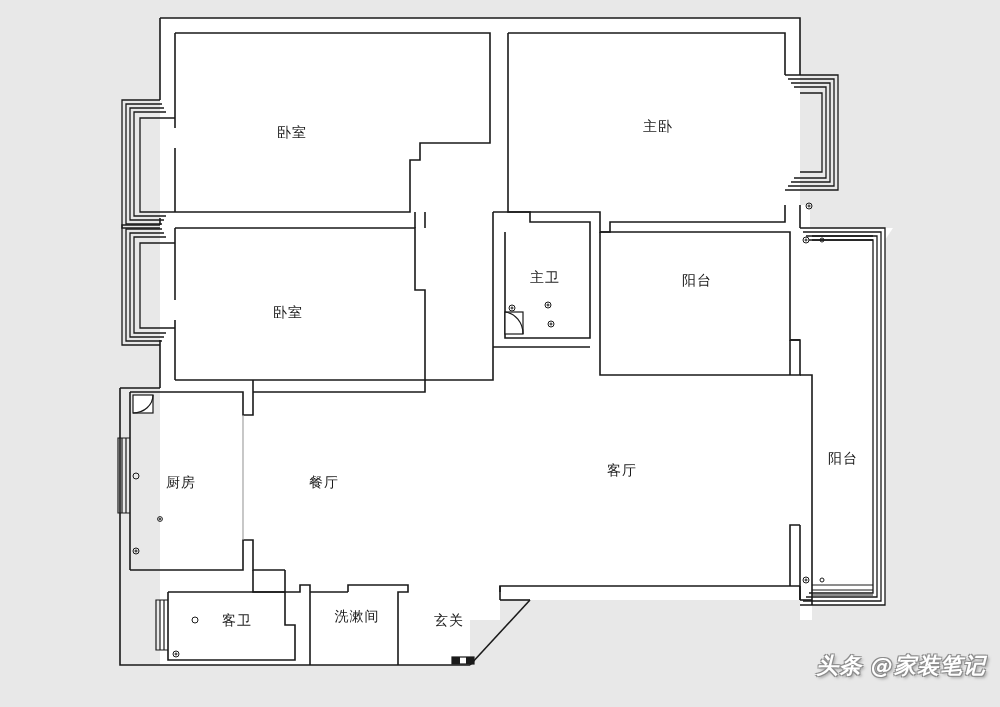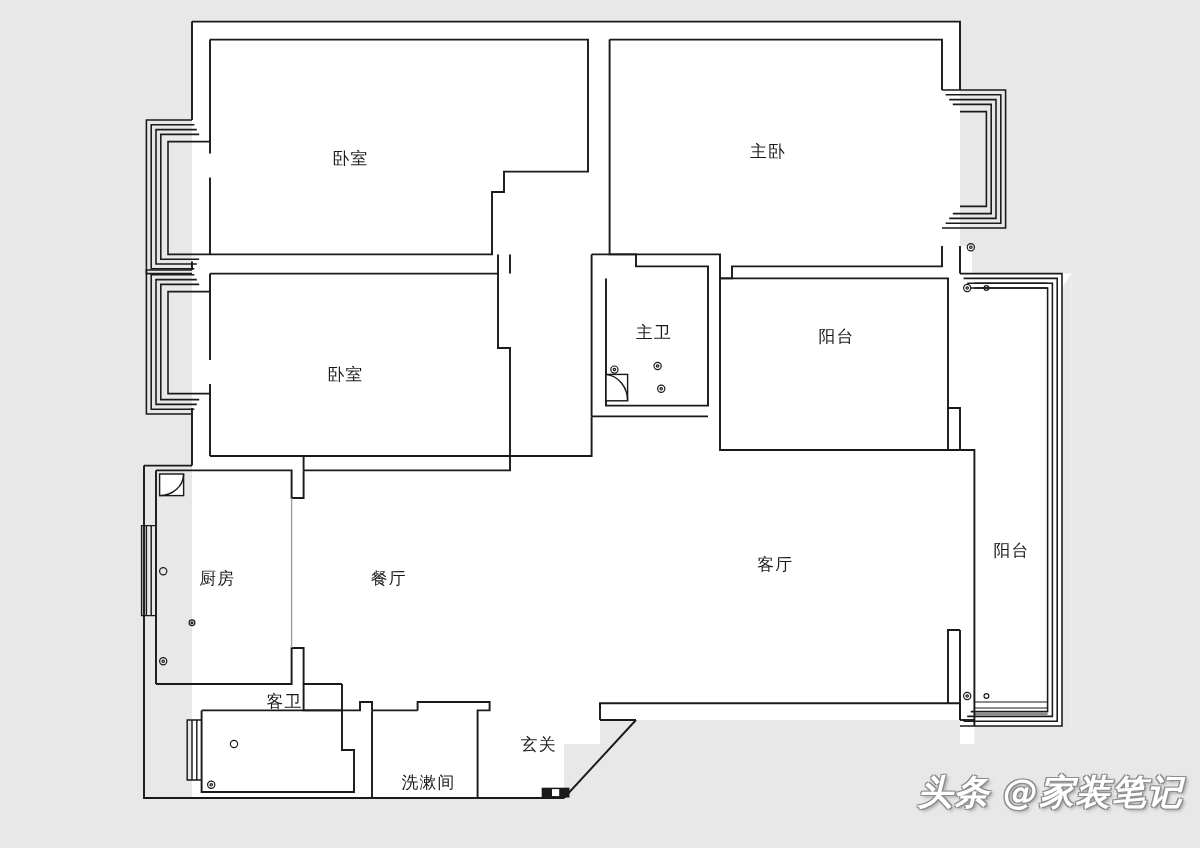--- a/index.html
+++ b/index.html
@@ -29,21 +29,21 @@
     letter-spacing: 1px;
     white-space: nowrap;
     transform: translate(-50%, -50%);
     font-family: Liberation Sans, sans-serif;
     user-select: none;
   }
   #watermark {
     position: absolute;
     right: 14px;
     bottom: 26px;
-    font-size: 29px;
+    font-size: 22px;
     font-weight: bold;
     font-style: italic;
     color: #ffffff;
     text-shadow:
        1px 1px 0 #8d8d8d,
       -1px 1px 0 #8d8d8d,
        1px -1px 0 #8d8d8d,
       -1px -1px 0 #8d8d8d,
        2px 2px 3px rgba(90,90,90,.55);
     letter-spacing: 1px;
@@ -225,27 +225,27 @@
           <circle cx="809" cy="206" r="1"></circle>
         <circle cx="806" cy="240" r="3"></circle>
           <circle cx="806" cy="240" r="1"></circle>
         <circle cx="822" cy="240" r="2"></circle>
       </g>
 
     </g>
   </svg>
 
   <div class="room-label" style="left:292px; top:133px;">卧室</div>
-  <div class="room-label" style="left:640px; top:127px;">主卧</div>
+  <div class="room-label" style="left:658px; top:127px;">主卧</div>
   <div class="room-label" style="left:288px; top:313px;">卧室</div>
   <div class="room-label" style="left:545px; top:278px;text-align:right;">主卫</div>
   <div class="room-label" style="left:697px; top:281px;">阳台</div>
   <div class="room-label" style="left:181px; top:483px;text-align:center;">厨房</div>
   <div class="room-label" style="left:324px; top:483px;">餐厅</div>
-  <div class="room-label" style="left:622px; top:471px;margin-left:24px;">客厅</div>
+  <div class="room-label" style="left:622px; top:471px;">客厅</div>
   <div class="room-label" style="left:843px; top:459px;">阳台</div>
-  <div class="room-label" style="left:237px; top:585px;">客卫</div>
-  <div class="room-label" style="left:357px; top:617px;margin-top:36px;">洗漱间</div>
+  <div class="room-label" style="left:237px; top:621px;">客卫</div>
+  <div class="room-label" style="left:357px; top:617px;">洗漱间</div>
   <div class="room-label" style="left:449px; top:621px;text-align:center;">玄关</div>
 
   <div id="watermark">头条 @家装笔记</div>
 
 </div>
 
 </body></html>

